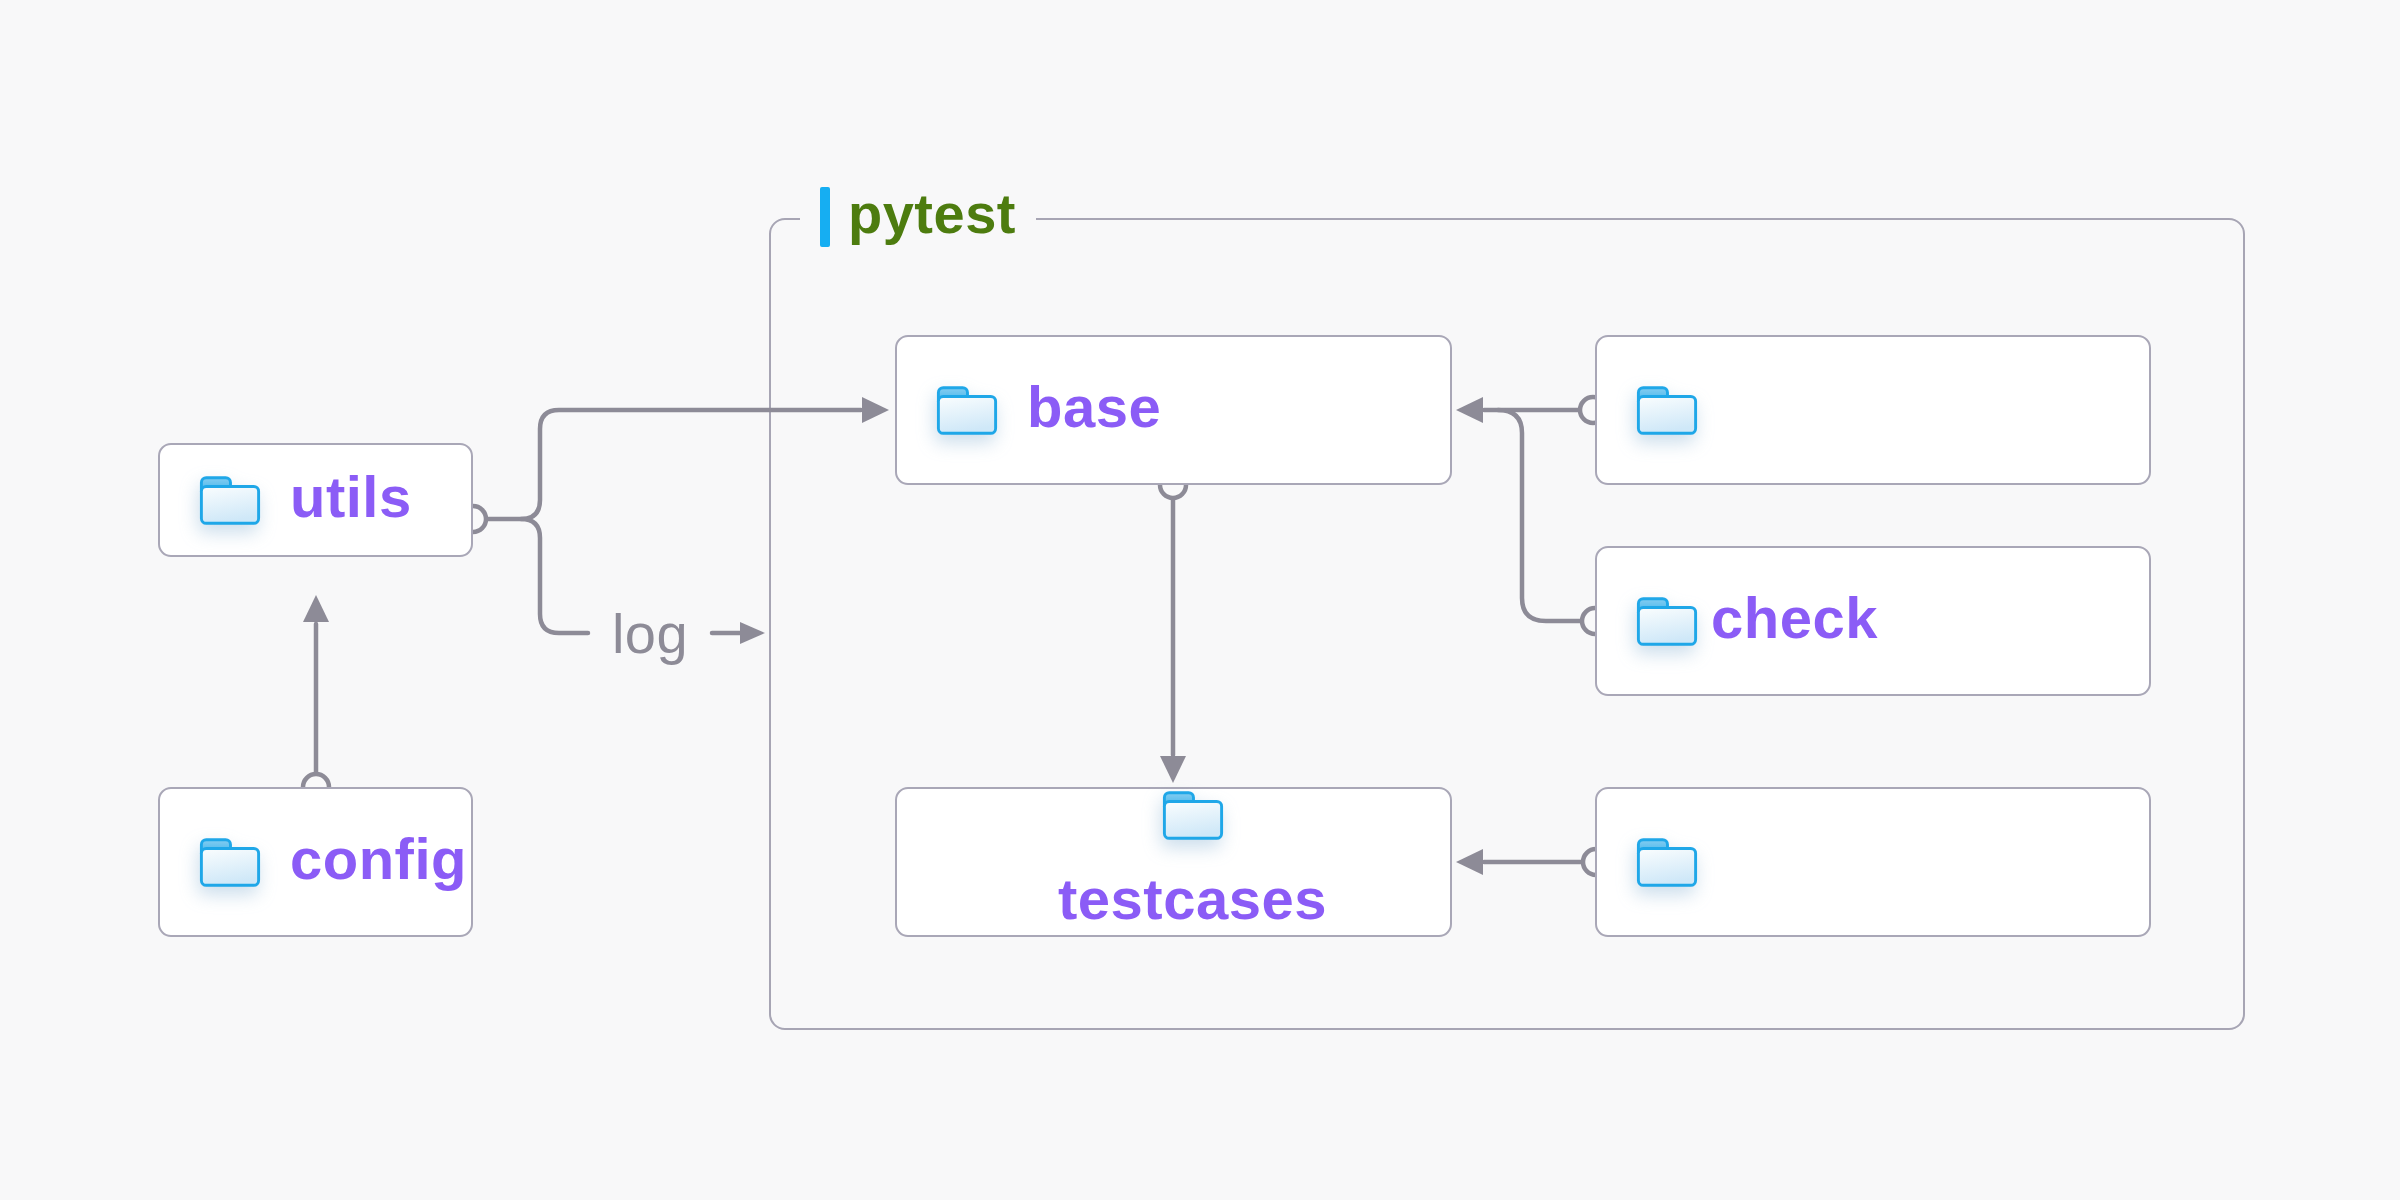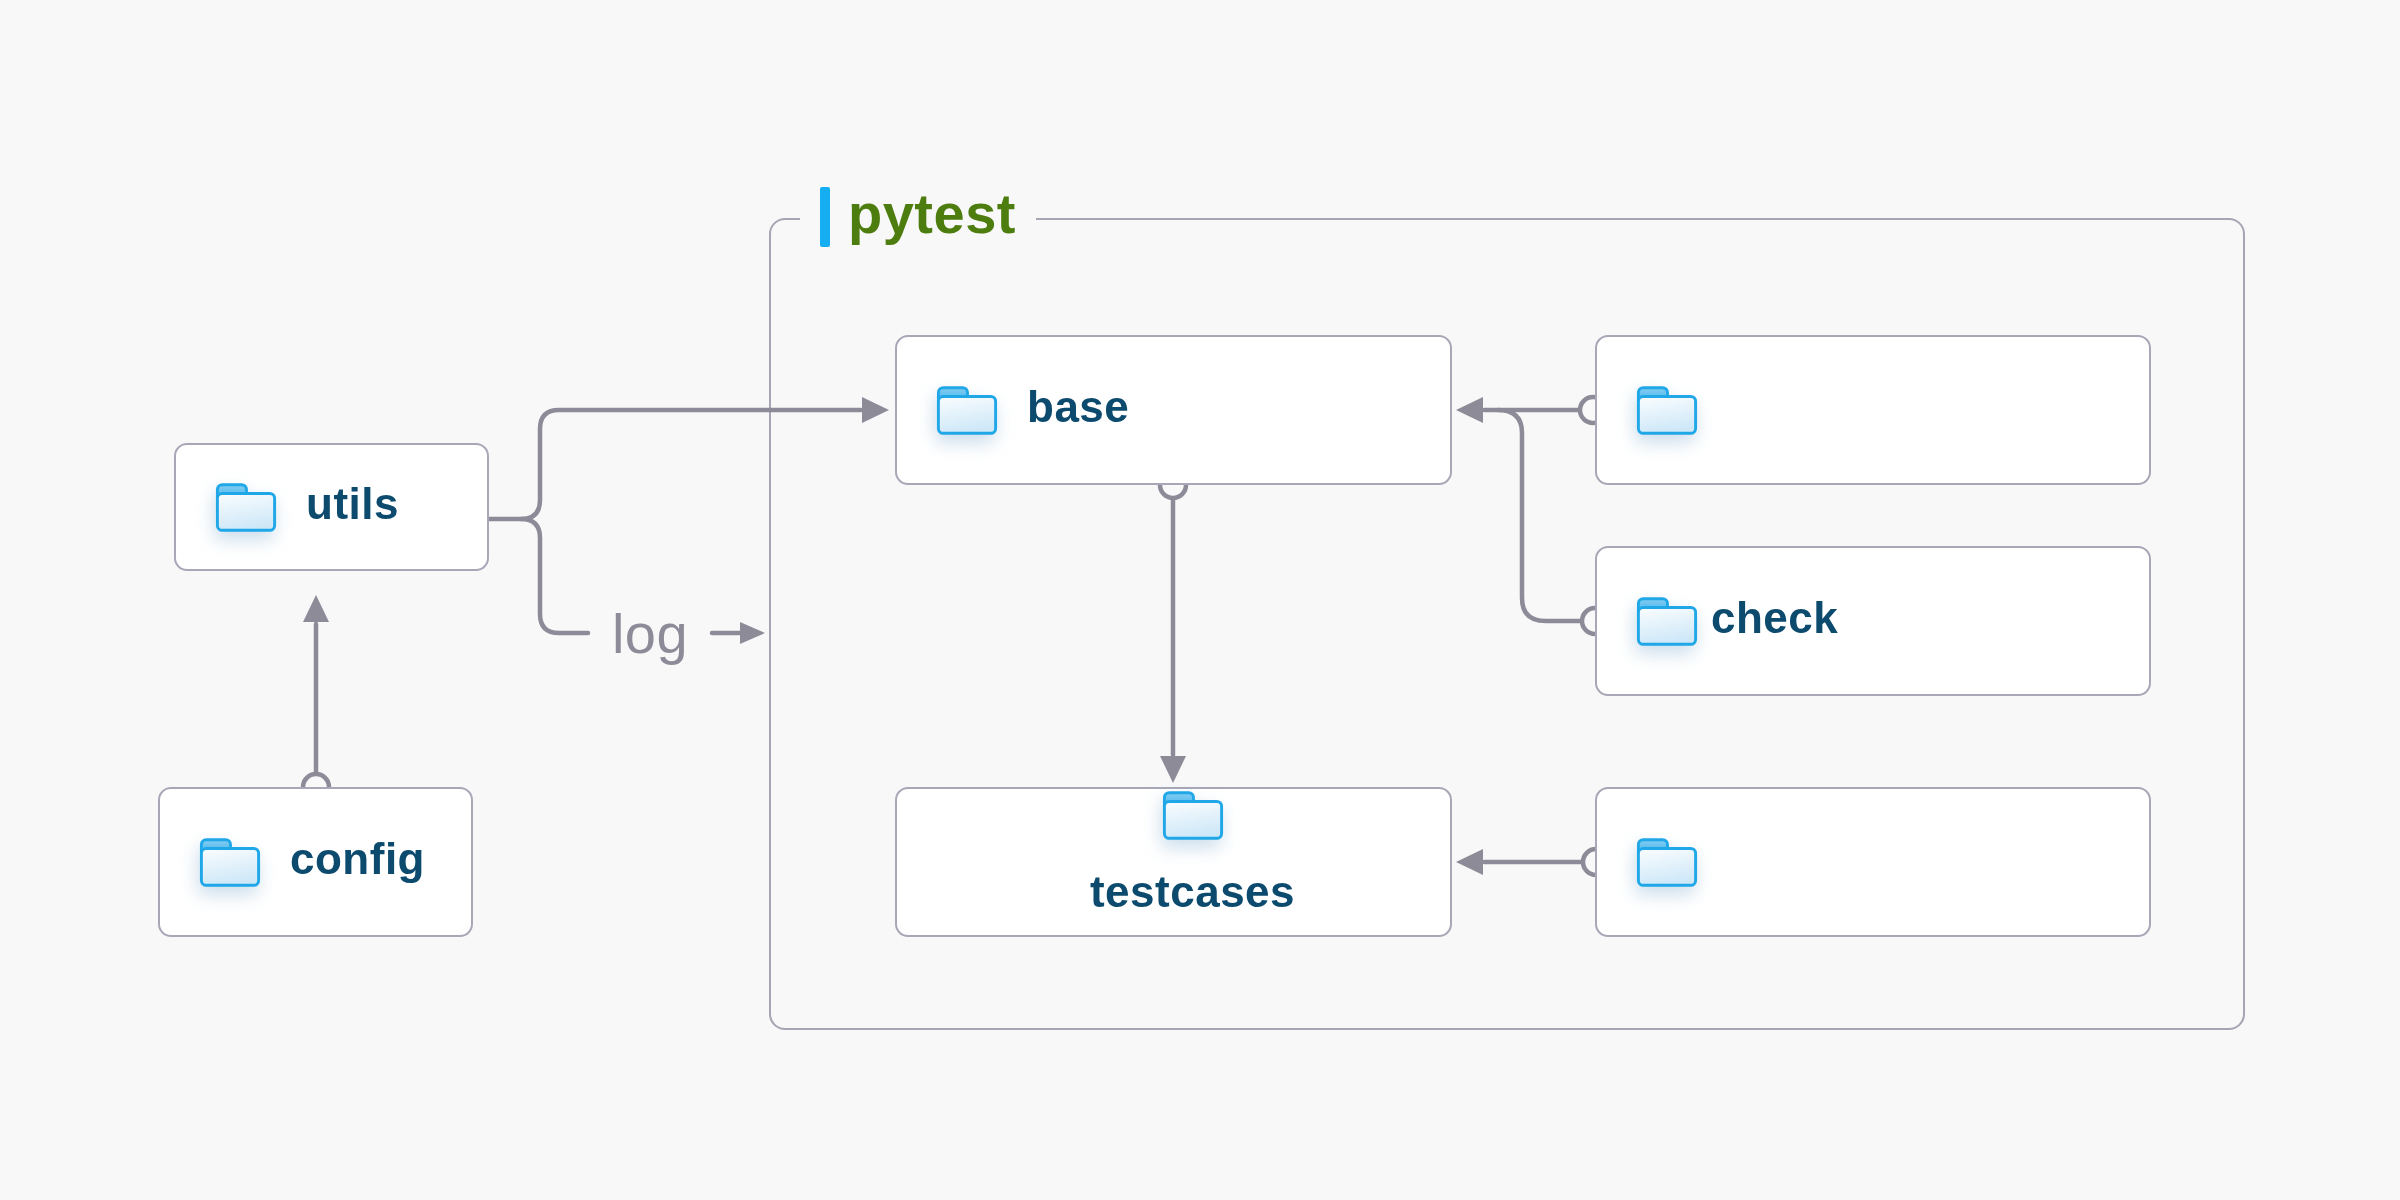--- a/index.html
+++ b/index.html
@@ -42,29 +42,29 @@
   .node{
     position:absolute;
     box-sizing:border-box;
     background:#ffffff;
     border:2.5px solid #a9a7b7;
     border-radius:13px;
     display:flex;align-items:center;
     padding-left:38px;gap:28px;
   }
   .node .node-label{
-    font-size:44px;font-weight:700;color:#0c4a6e;
+    font-size:58px;font-weight:700;color:#8b5cf6;
     letter-spacing:.5px;line-height:1;
     padding-bottom:6px;
   }
   .folder-icon{
     width:64px;height:53px;flex:0 0 auto;
     filter:drop-shadow(-2px 8px 9px rgba(110,160,200,.35));
   }
-  #node-utils    {left:174px;top:443px;width:315px;height:128px;}
+  #node-utils    {left:158px;top:443px;width:315px;height:114px;}
   #node-config   {left:158px;top:787px;width:315px;height:150px;}
   #node-base     {left:895px;top:335px;width:557px;height:150px;}
   #node-pymilvus {left:1595px;top:335px;width:556px;height:150px;}
   #node-check    {left:1595px;top:546px;width:556px;height:150px;gap:12px;}
   #node-testcases{left:895px;top:787px;width:557px;height:150px;flex-direction:column;}
   #node-common   {left:1595px;top:787px;width:556px;height:150px;}
   
   svg.wires{
     position:absolute;left:0;top:0;width:2400px;height:1200px;
     pointer-events:none;

